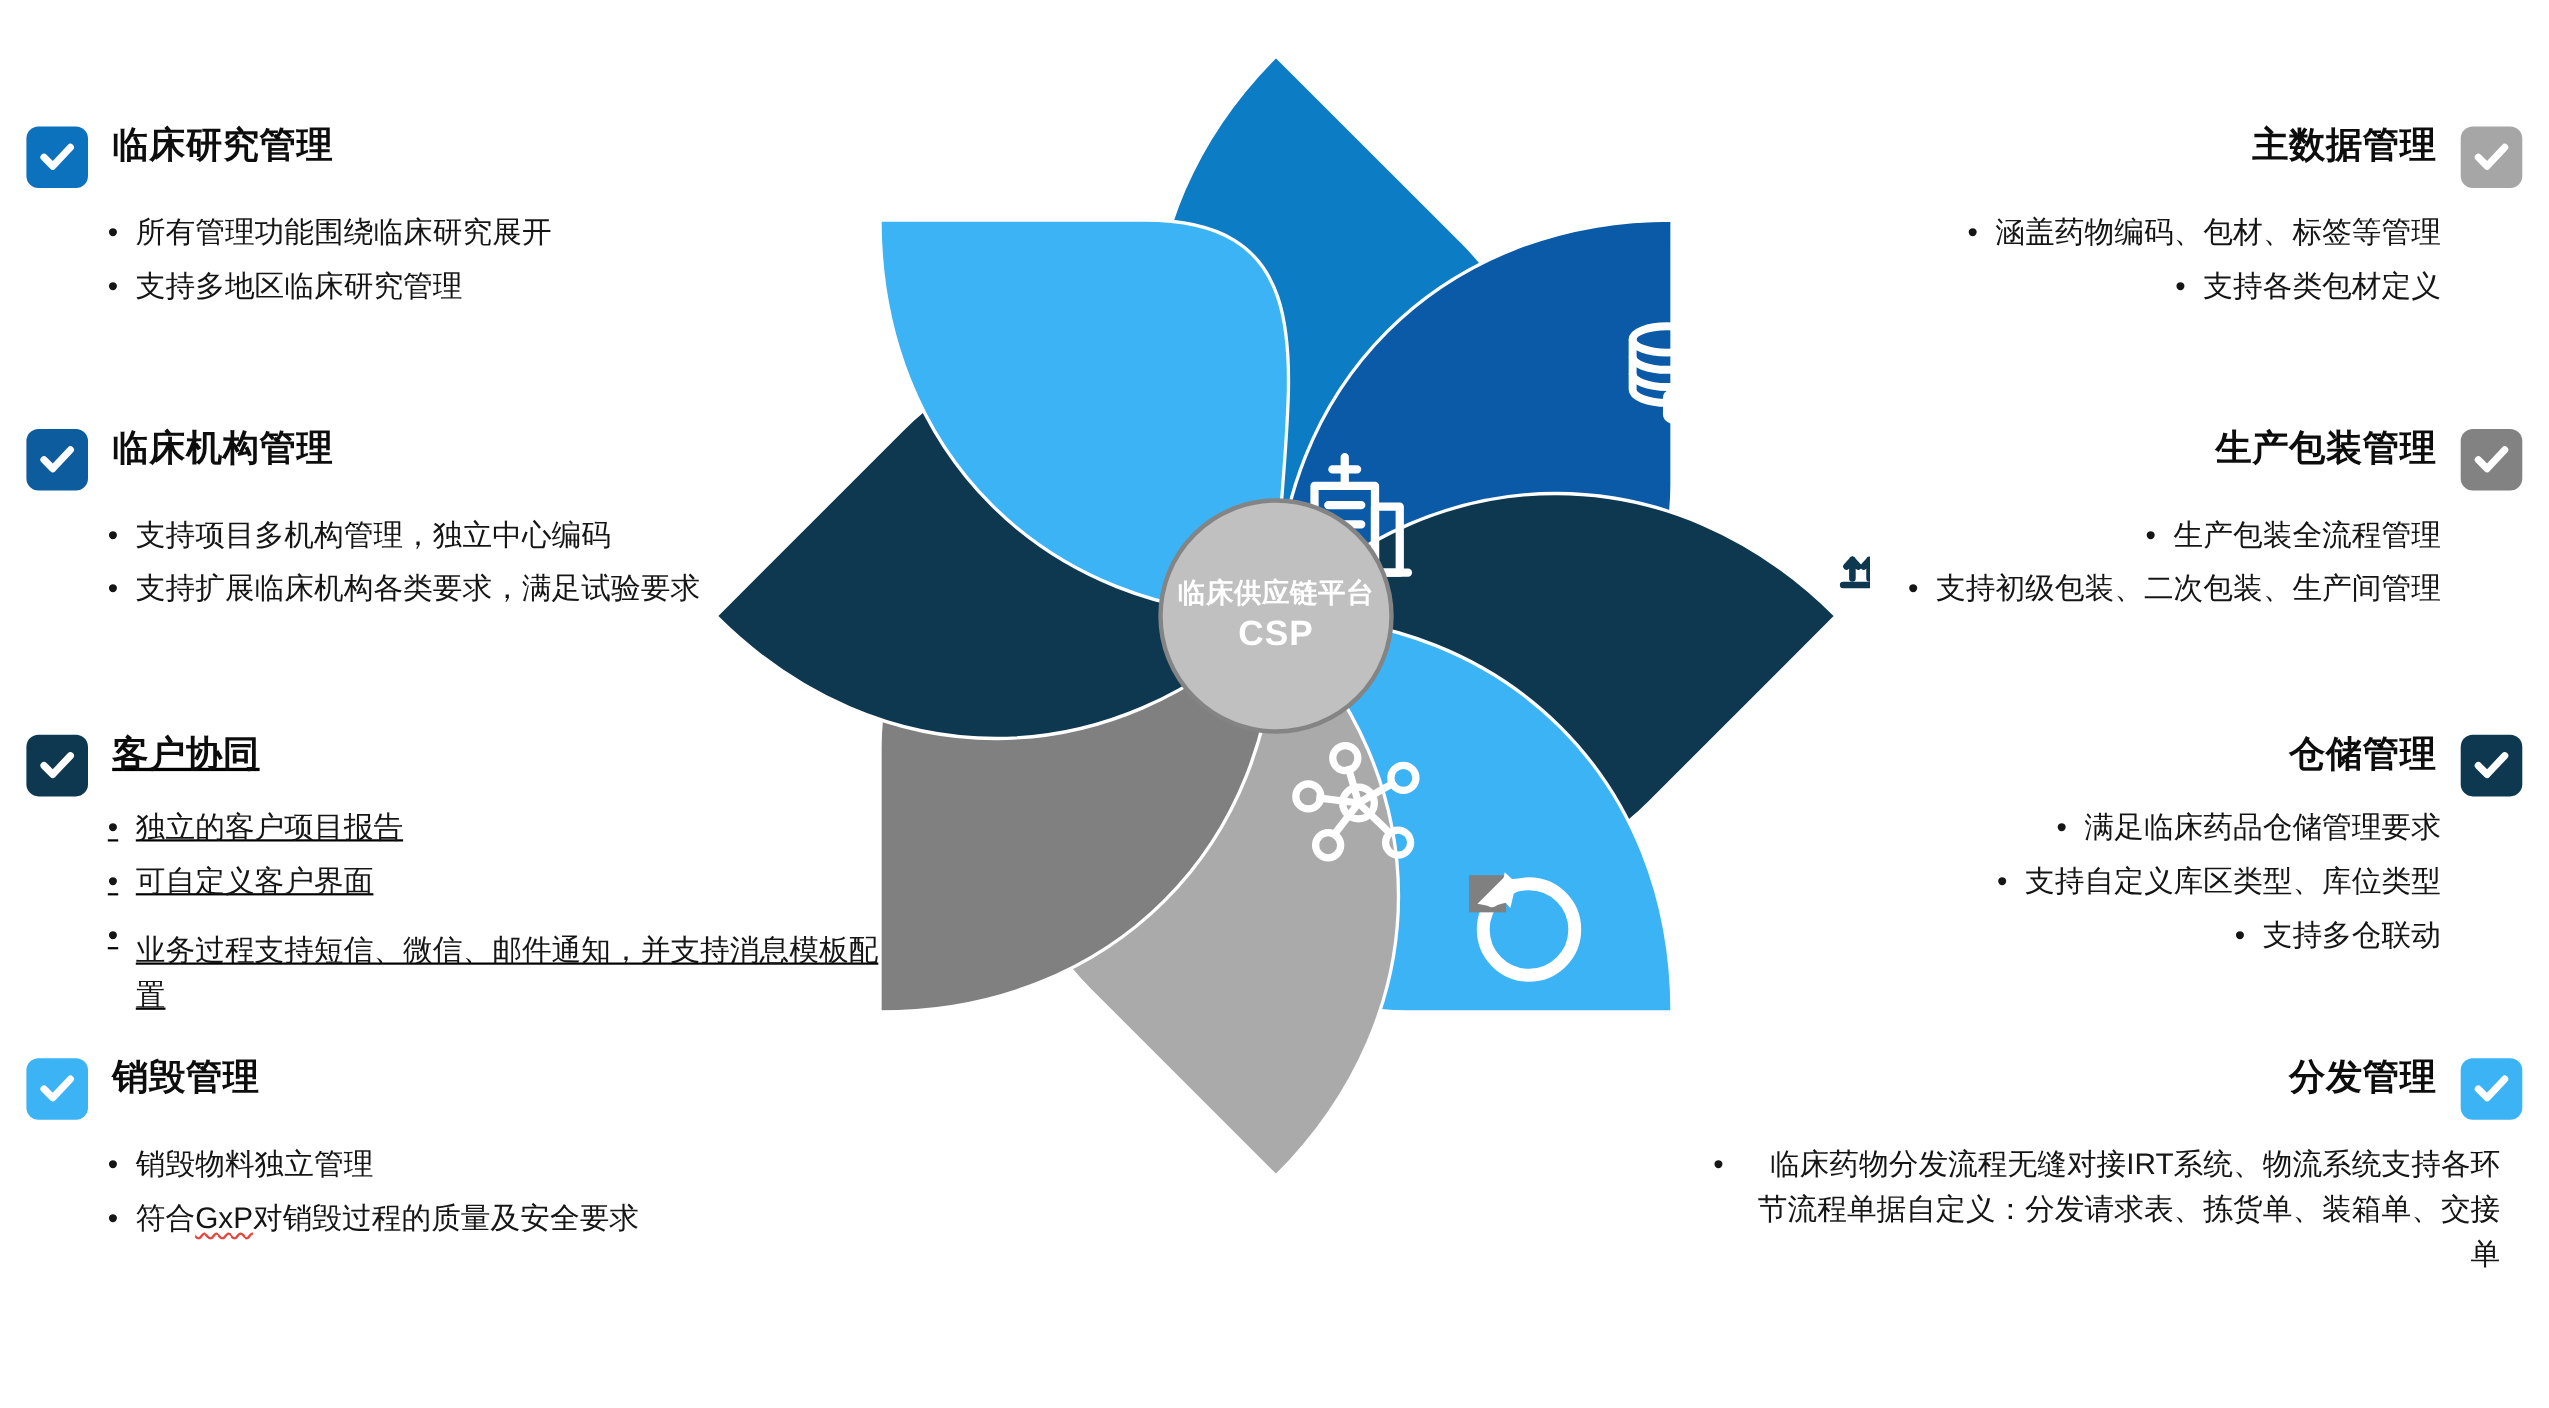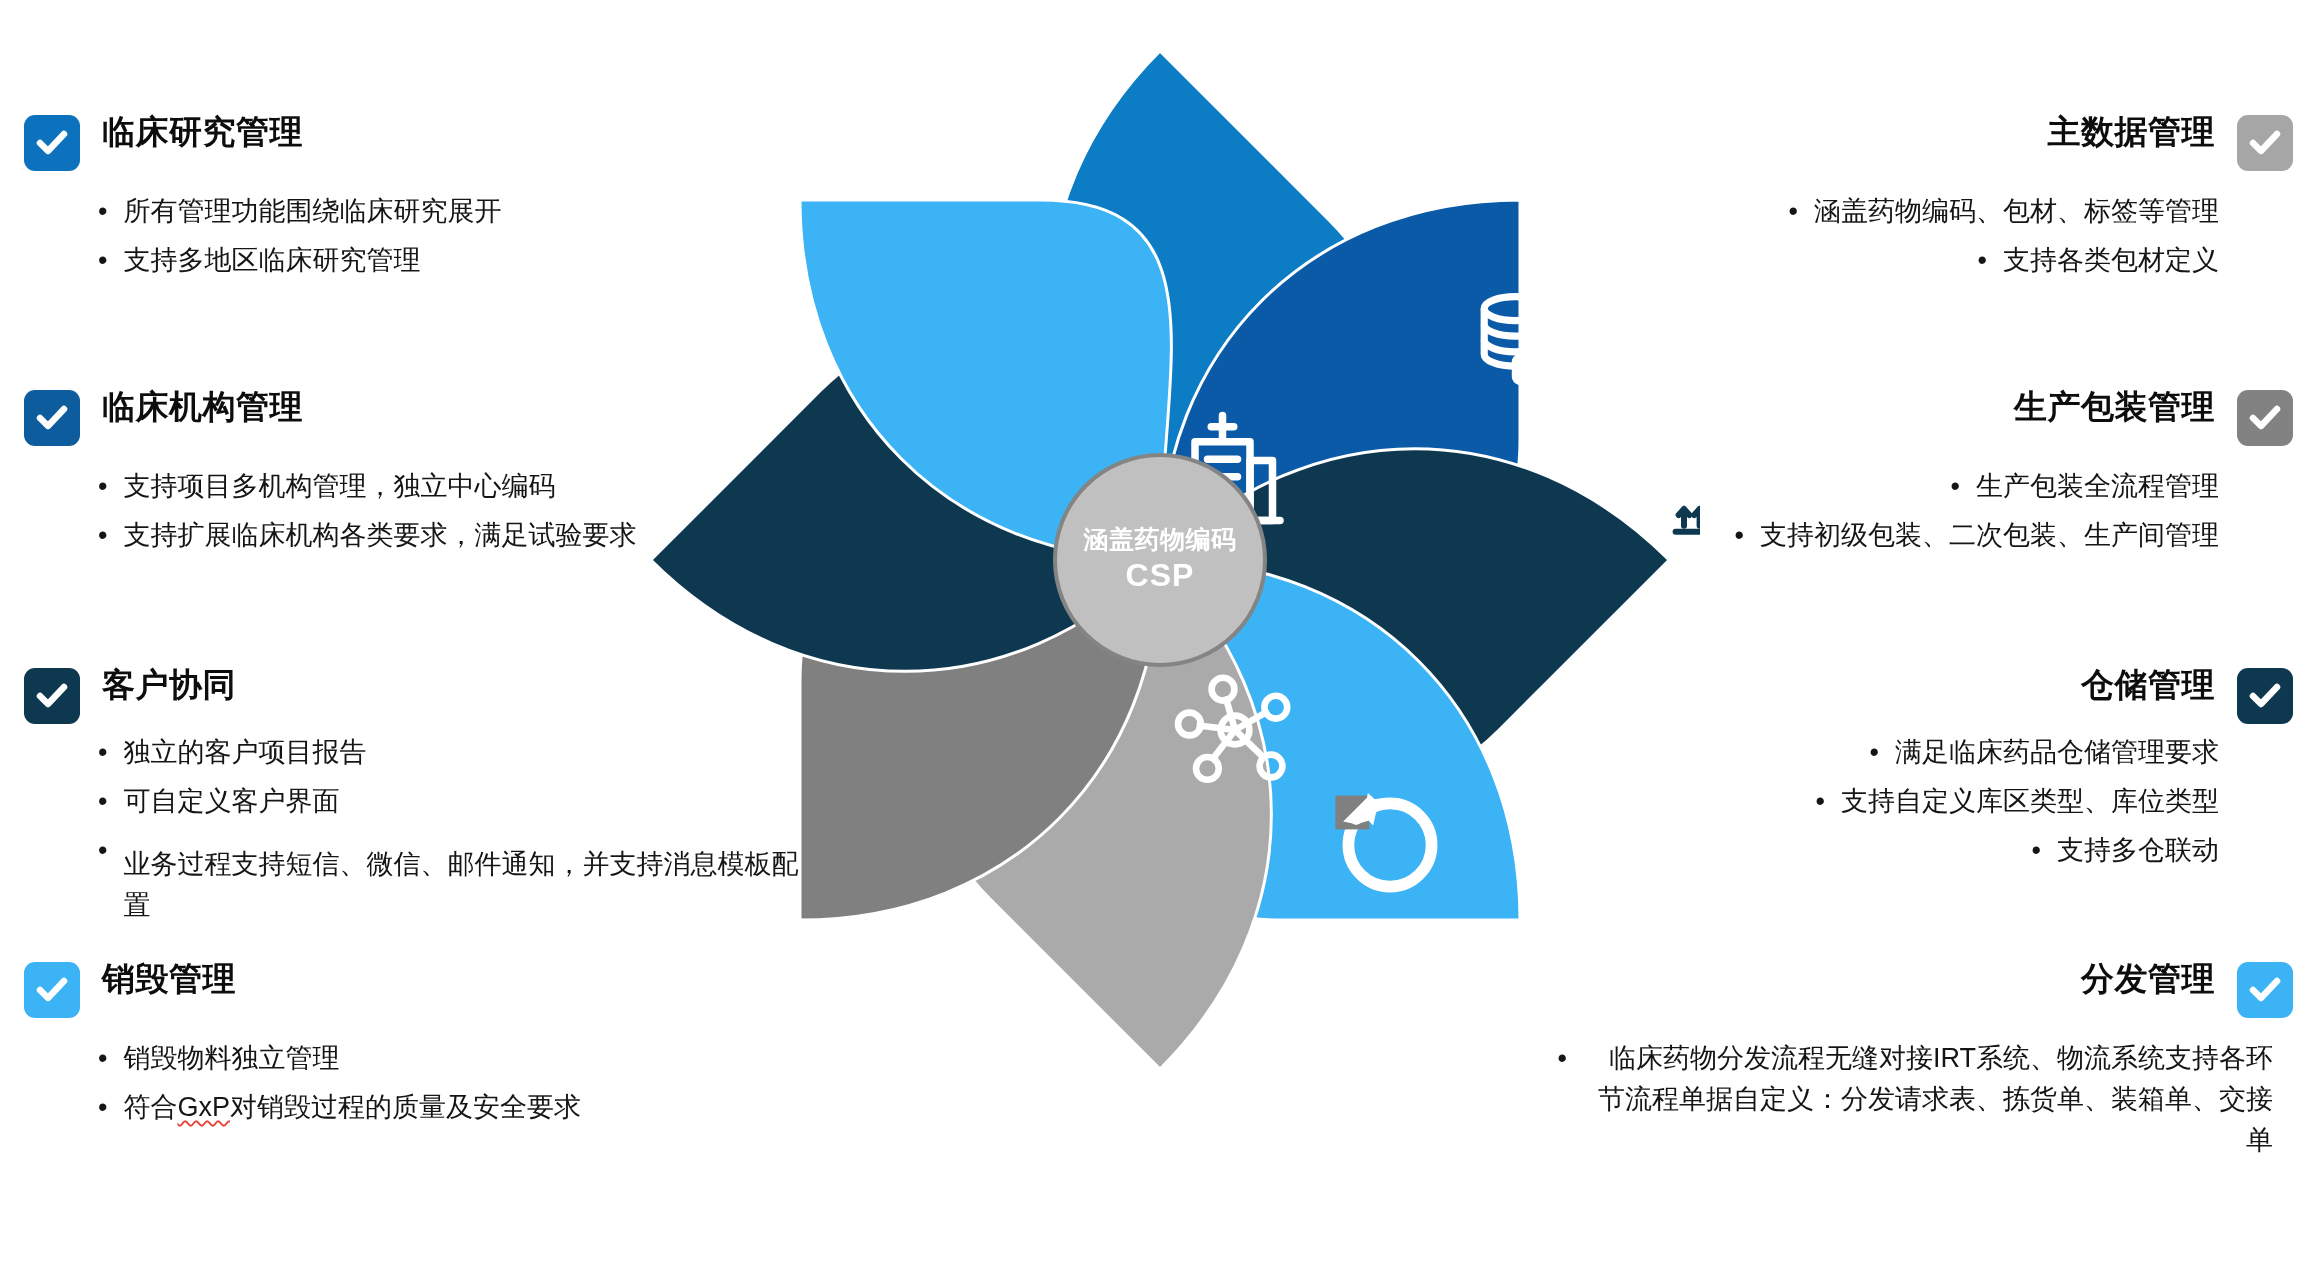--- a/index.html
+++ b/index.html
@@ -243,21 +243,21 @@
           <g transform="translate(540,388) scale(1.25)">
             <use href="#ic-hospital"></use>
           </g>
         </g>
       </g>
 
       <circle cx="540" cy="540" r="105" fill="#c0c0c0" stroke="#848484" stroke-width="4"></circle>
     </svg>
 
     <div class="center-label">
-      <span class="l1">涵盖药物编码</span>
+      <span class="l1">临床供应链平台</span>
       <span class="l2">CSP</span>
     </div>
   </div>
 
   <div class="col col-left">
 
     <div class="block" style="top:115px;left:0;">
       <div class="bhead">
         <div class="cbox" style="background:#0c72bd;">
           <svg width="34" height="34" viewBox="0 0 34 34">
@@ -292,21 +292,21 @@
           <span class="dot">•</span>
           <span class="btext">支持项目多机构管理，独立中心编码</span>
         </div>
         <div class="bullet">
           <span class="dot">•</span>
           <span class="btext">支持扩展临床机构各类要求，满足试验要求</span>
         </div>
       </div>
     </div>
 
-    <div class="block" style="top:668px;left:0;">
+    <div class="block" style="top:668px;left:0;text-decoration:underline;">
       <div class="bhead">
         <div class="cbox" style="background:#0d3850;">
           <svg width="34" height="34" viewBox="0 0 34 34">
               <path d="M5 17 L13 25 L29 8" fill="none" stroke="#fff" stroke-width="6.5" stroke-linecap="round" stroke-linejoin="round"></path>
             </svg>
         </div>
         <div class="btitle">客户协同</div>
       </div>
       <div class="bullets" style="margin-top:8px;">
         <div class="bullet">

